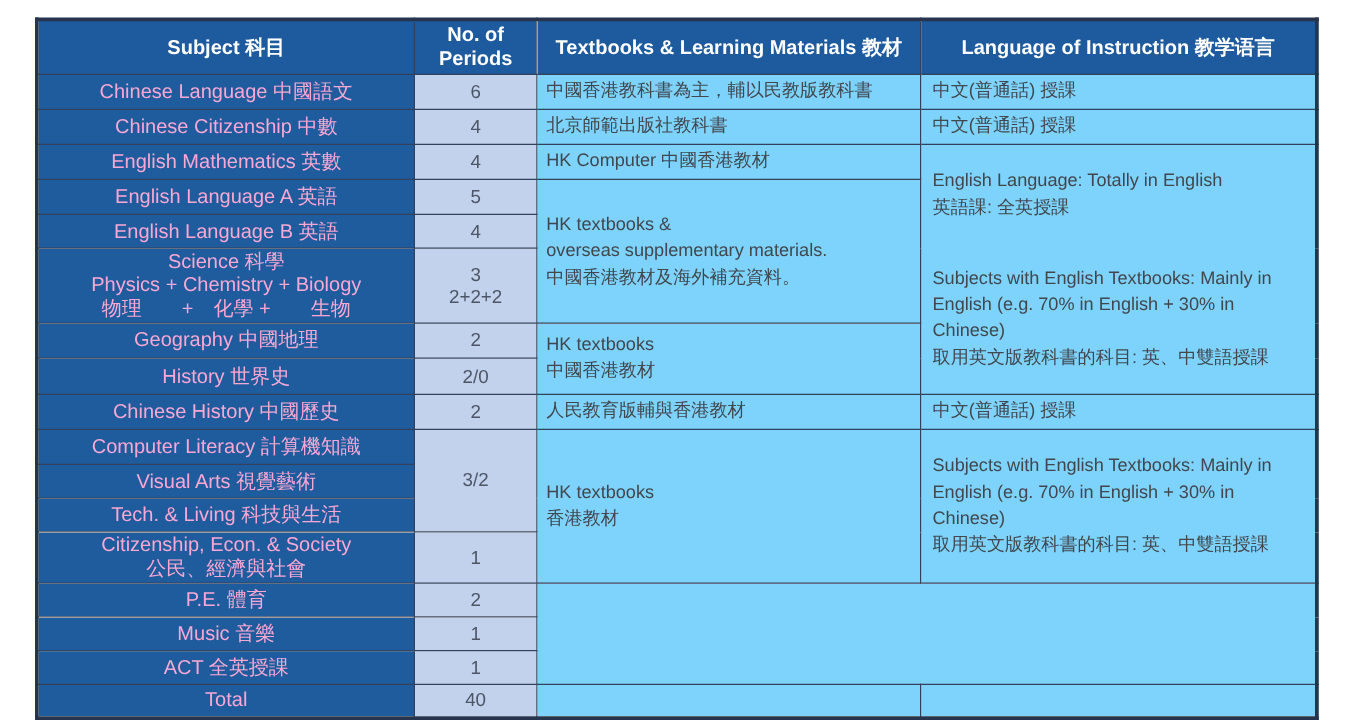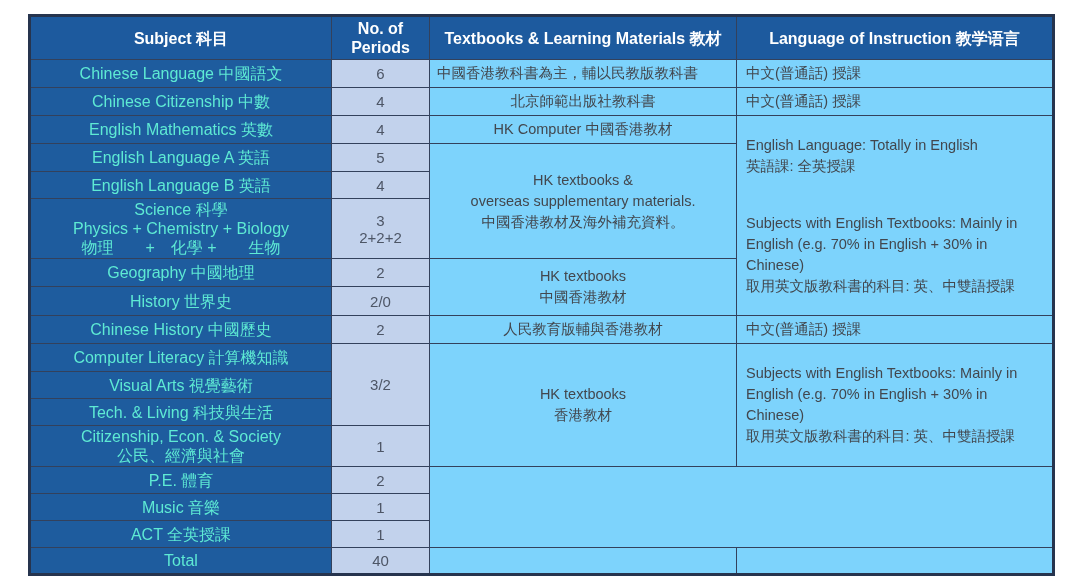--- a/index.html
+++ b/index.html
@@ -28,21 +28,21 @@
     font-size: 16px;
     text-align: center;
     vertical-align: middle;
     line-height: 19px;
     padding: 2px;
   }
 
   
   td.subject {
     background: #1e5c9e;
-    color: #5eead4;
+    color: #f9a8d4;
     font-size: 16px;
     text-align: center;
     vertical-align: middle;
     line-height: 19px;
     padding: 1px 4px;
   }
 
   
   td.periods {
     background: #c2d2ec;
@@ -56,21 +56,21 @@
 
   
   td.material, td.lang, td.empty {
     background: #7dd3fc;
     color: #42474e;
     font-size: 14.5px;
     vertical-align: middle;
     line-height: 21px;
     padding: 2px 7px;
   }
-  td.material.center { text-align: center; }
+  td.material.center { text-align: left; }
   td.material.left   { text-align: left; }
   td.lang            { text-align: left; padding-left: 9px; margin-top: 33px; }
 
   .para2 { margin-top: 36px; }
 
   
   tr.h42 { height: 42px; }
   tr.h28 { height: 28px; }
   tr.h27 { height: 27px; }
   tr.h29 { height: 29px; }

